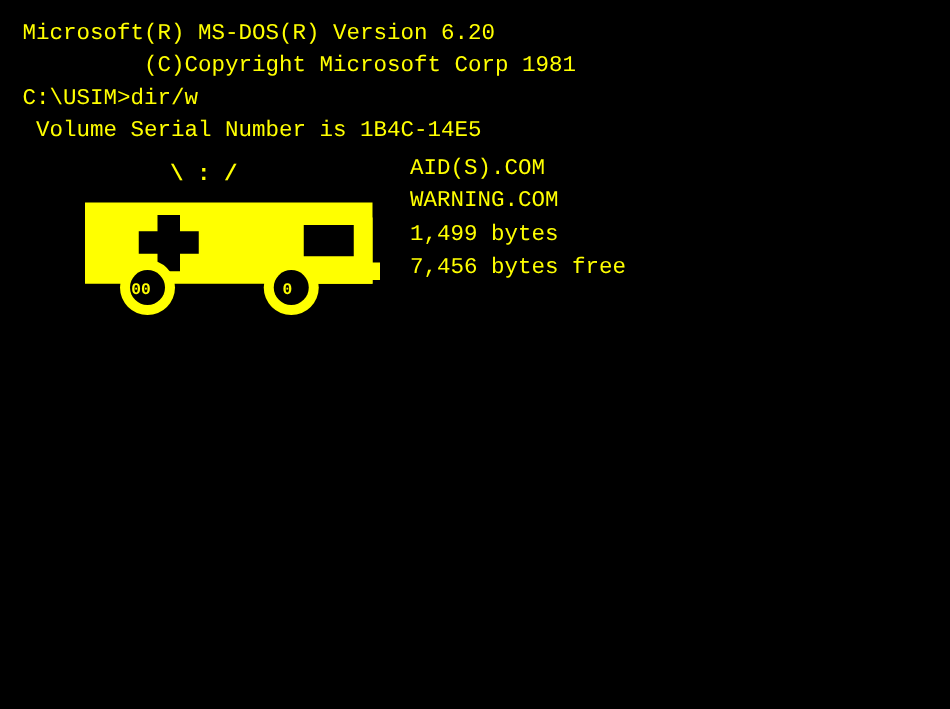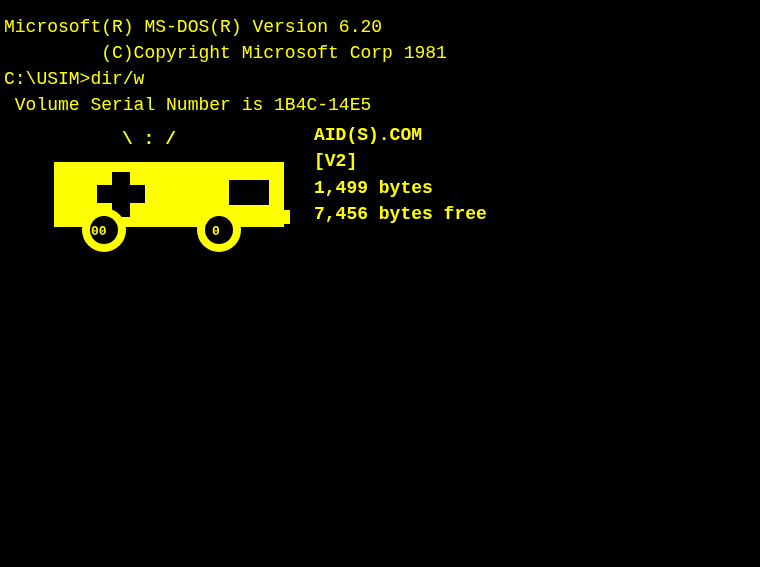--- a/index.html
+++ b/index.html
@@ -12,21 +12,21 @@
       font-size: 18px;
       color: #FFFF00;
       display: flex;
       align-items: flex-start;
       justify-content: flex-start;
     }
     .terminal {
       width: 760px;
       height: 567px;
       background: #000;
-      padding: 14px 4px;
+      padding: 14px 18px;
       position: relative;
     }
     .line {
       white-space: pre;
       line-height: 1.45;
       color: #FFFF00;
     }
     .ambulance-area {
       display: flex;
       flex-direction: row;
@@ -35,21 +35,20 @@
     }
     .ambulance-container {
       position: relative;
       width: 290px;
       height: 130px;
       flex-shrink: 0;
     }
     .side-text {
       padding-left: 20px;
       padding-top: 0px;
-      font-weight: bold;
     }
     
     .ambulance-svg {
       position: absolute;
       top: 0;
       left: 0;
     }
   </style>
 </head>
 <body>
@@ -89,18 +88,18 @@
         <ellipse cx="215" cy="108" rx="14" ry="14" fill="#000"></ellipse>
 
         <text x="208" y="113" fill="#FFFF00" font-family="Courier New" font-size="13" font-weight="bold">0</text>
 
         <rect x="278" y="88" width="8" height="14" fill="#FFFF00"></rect>
       </svg>
     </div>
 
     <div class="side-text">
       <div class="line">AID(S).COM</div>
-      <div class="line">[V2]</div>
+      <div class="line">WARNING.COM</div>
       <div class="line">1,499 bytes</div>
       <div class="line">7,456 bytes free</div>
     </div>
   </div>
 </div>
 
 </body></html>

